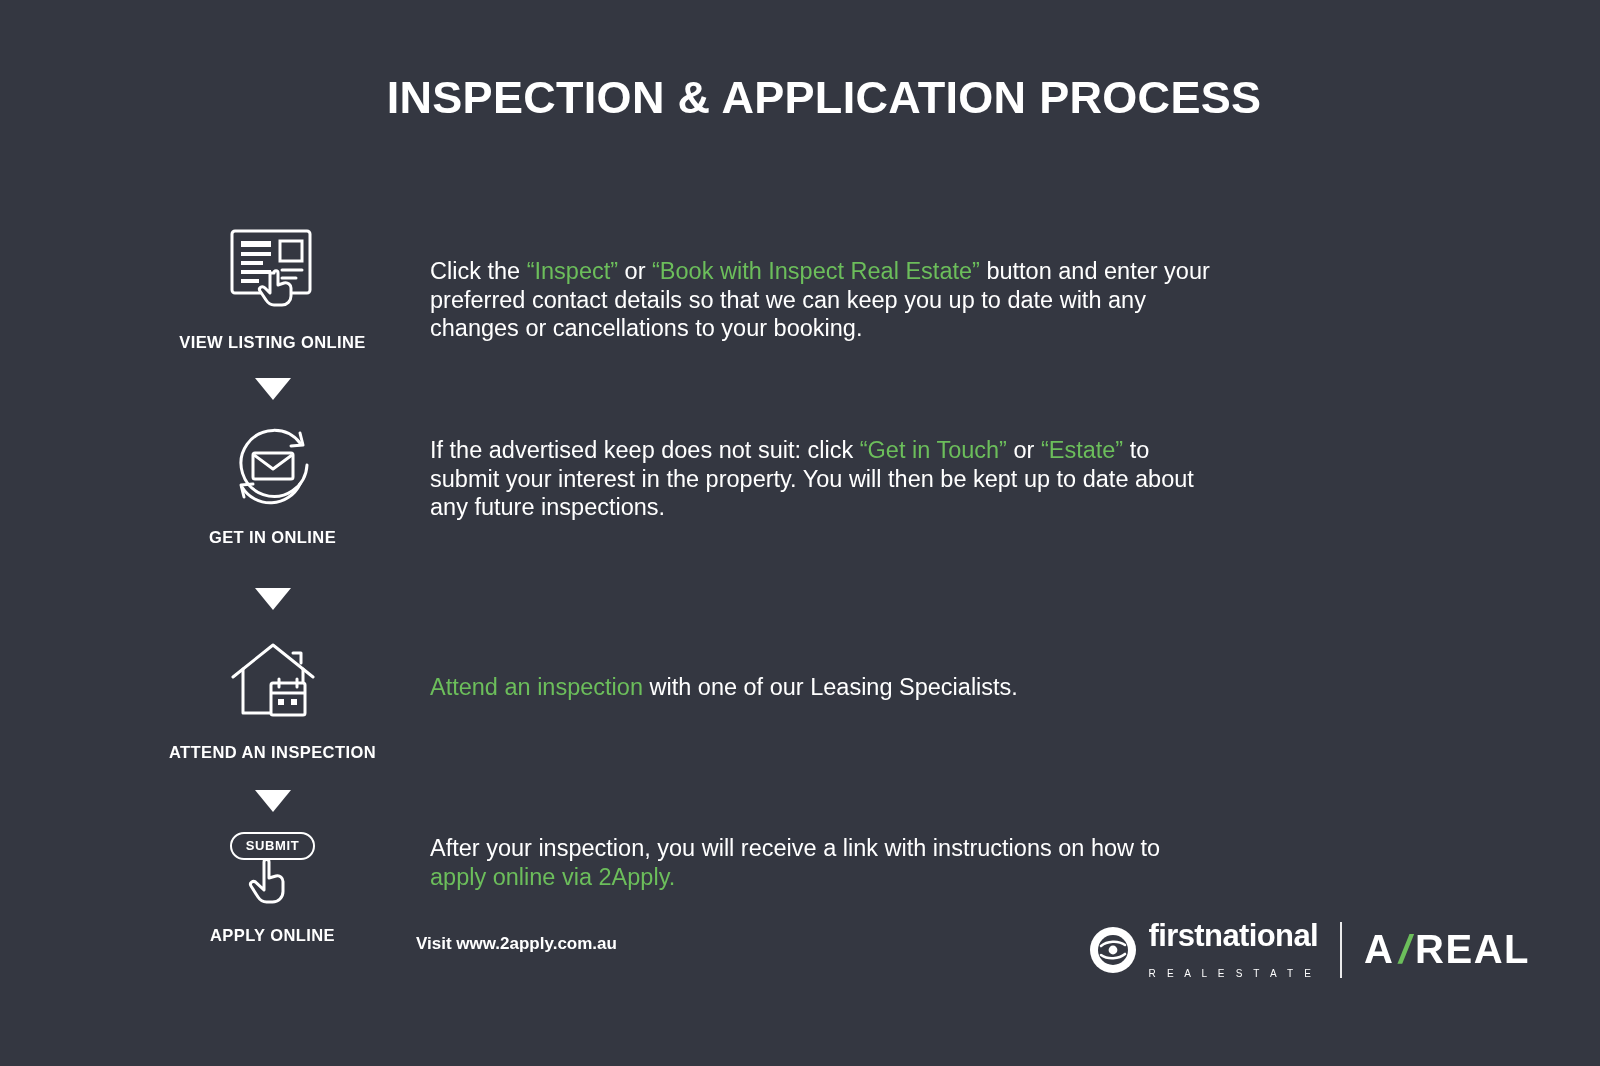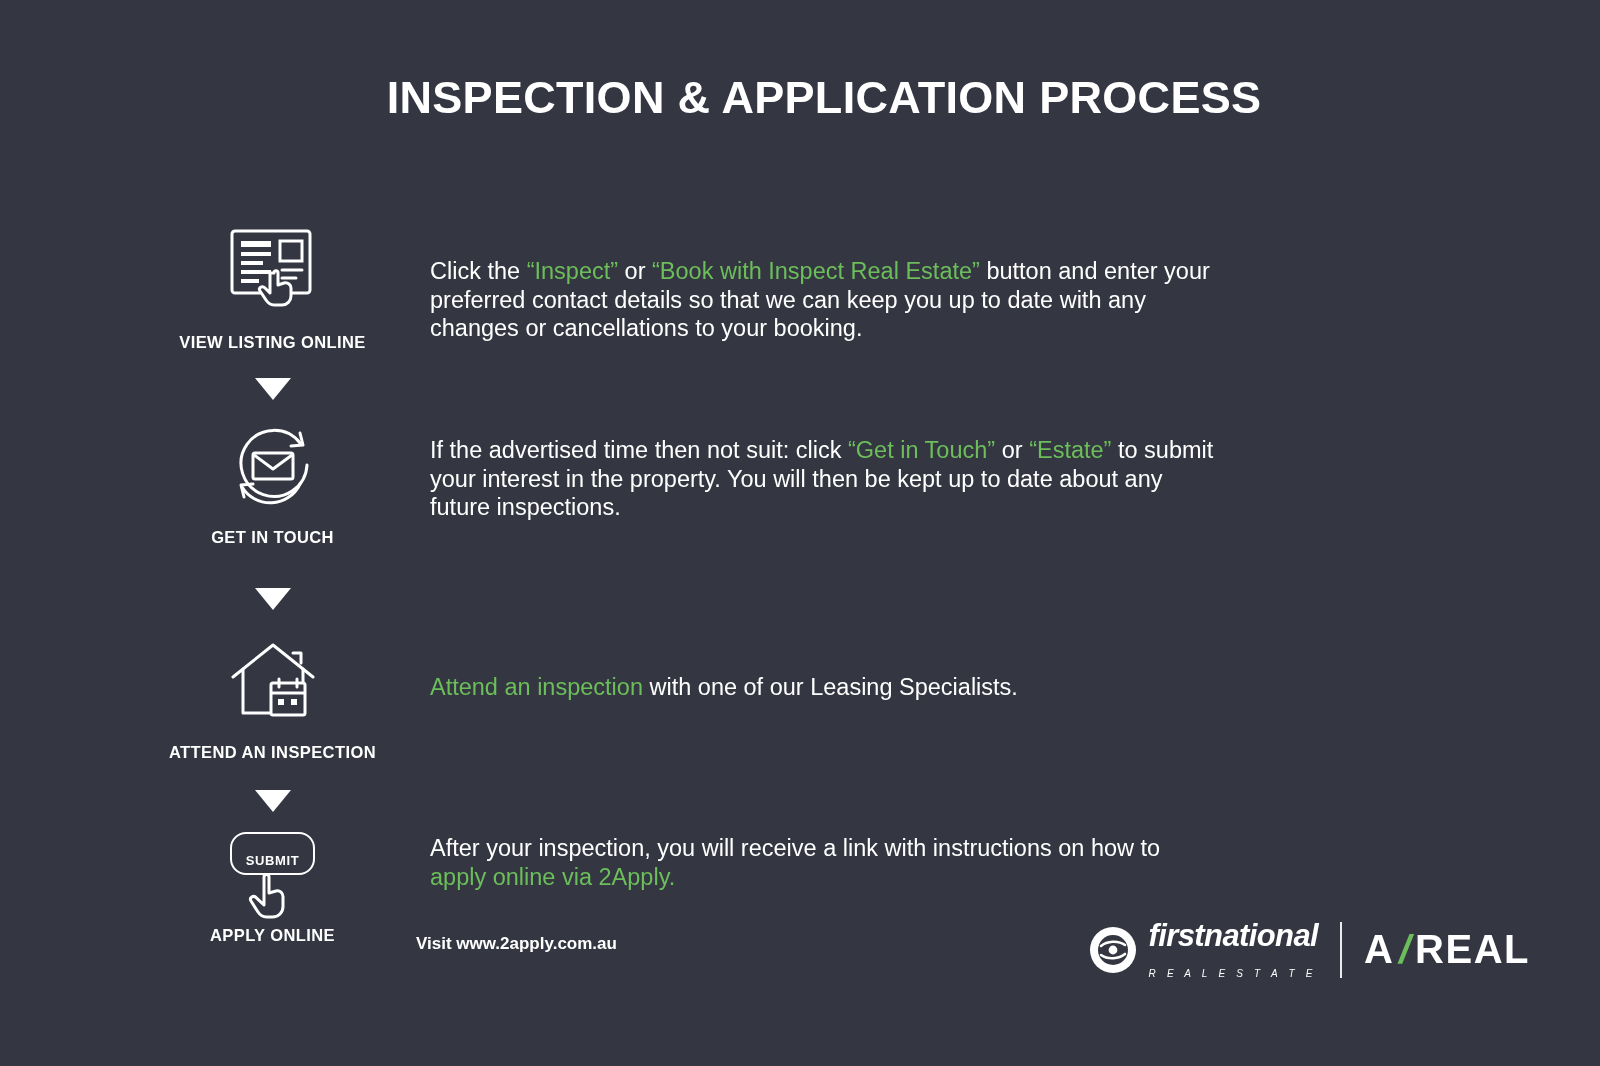--- a/index.html
+++ b/index.html
@@ -100,21 +100,20 @@
     right: 70px;
     top: 920px;
     display: flex;
     align-items: center;
     gap: 22px;
   }
   .fn-logo {
     display: flex;
     align-items: center;
     gap: 12px;
-    font-style: italic;
   }
   .fn-mark {
     width: 46px;
     height: 46px;
     border-radius: 50%;
     background: #ffffff;
     display: flex;
     align-items: center;
     justify-content: center;
   }
@@ -150,21 +149,21 @@
   .areal .slash {
     color: #6cbe5b;
     font-weight: bold;
     margin: 0 2px 0 6px;
     transform: skewX(-12deg);
     display: inline-block;
   }
   .submit-pill {
     border: 2.5px solid #ffffff;
     border-radius: 16px;
-    padding: 19px 14px 5px;
+    padding: 4px 14px 5px;
     font-size: 13px;
     font-weight: bold;
     letter-spacing: 0.6px;
   }
 </style>
 </head>
 <body>
 
 <div class="page">
 
@@ -199,24 +198,24 @@
       <div class="icon-box">
         <svg width="90" height="88" viewBox="0 0 90 88" fill="none" xmlns="http://www.w3.org/2000/svg">
           <path d="M72 22a33 33 0 1 0 7 22" stroke="#ffffff" stroke-width="3" stroke-linecap="round"></path>
           <path d="M14 66a33 33 0 0 0 58-3" stroke="#ffffff" stroke-width="3" stroke-linecap="round"></path>
           <path d="M72 12l3 12-12 1" stroke="#ffffff" stroke-width="3" stroke-linecap="round" stroke-linejoin="round"></path>
           <path d="M16 76l-3-12 12-1" stroke="#ffffff" stroke-width="3" stroke-linecap="round" stroke-linejoin="round"></path>
           <rect x="25" y="32" width="40" height="26" rx="2" stroke="#ffffff" stroke-width="3"></rect>
           <path d="M26 34l19 14 19-14" stroke="#ffffff" stroke-width="3" stroke-linejoin="round"></path>
         </svg>
       </div>
-      <div class="step-label">GET IN TOUCH</div>
+      <div class="step-label">GET IN ONLINE</div>
     </div>
     <div class="step-text" style="top:16px">
-      <span>If the advertised time then not suit: click </span><span class="green">“Get in Touch”</span><span> or </span><span class="green">“Estate”</span><span> to submit your interest in the property. You will then be kept up to date about any future inspections.</span>
+      <span>If the advertised keep does not suit: click </span><span class="green">“Get in Touch”</span><span> or </span><span class="green">“Estate”</span><span> to submit your interest in the property. You will then be kept up to date about any future inspections.</span>
     </div>
   </div>
 
   <div class="arrow" style="top:588px"><i></i></div>
 
   <div class="step" style="top:635px">
     <div class="step-icon-col">
       <div class="icon-box">
         <svg width="92" height="82" viewBox="0 0 92 82" fill="none" xmlns="http://www.w3.org/2000/svg">
           <path d="M6 38L46 6l40 32" stroke="#ffffff" stroke-width="3" stroke-linecap="round" stroke-linejoin="round"></path>

